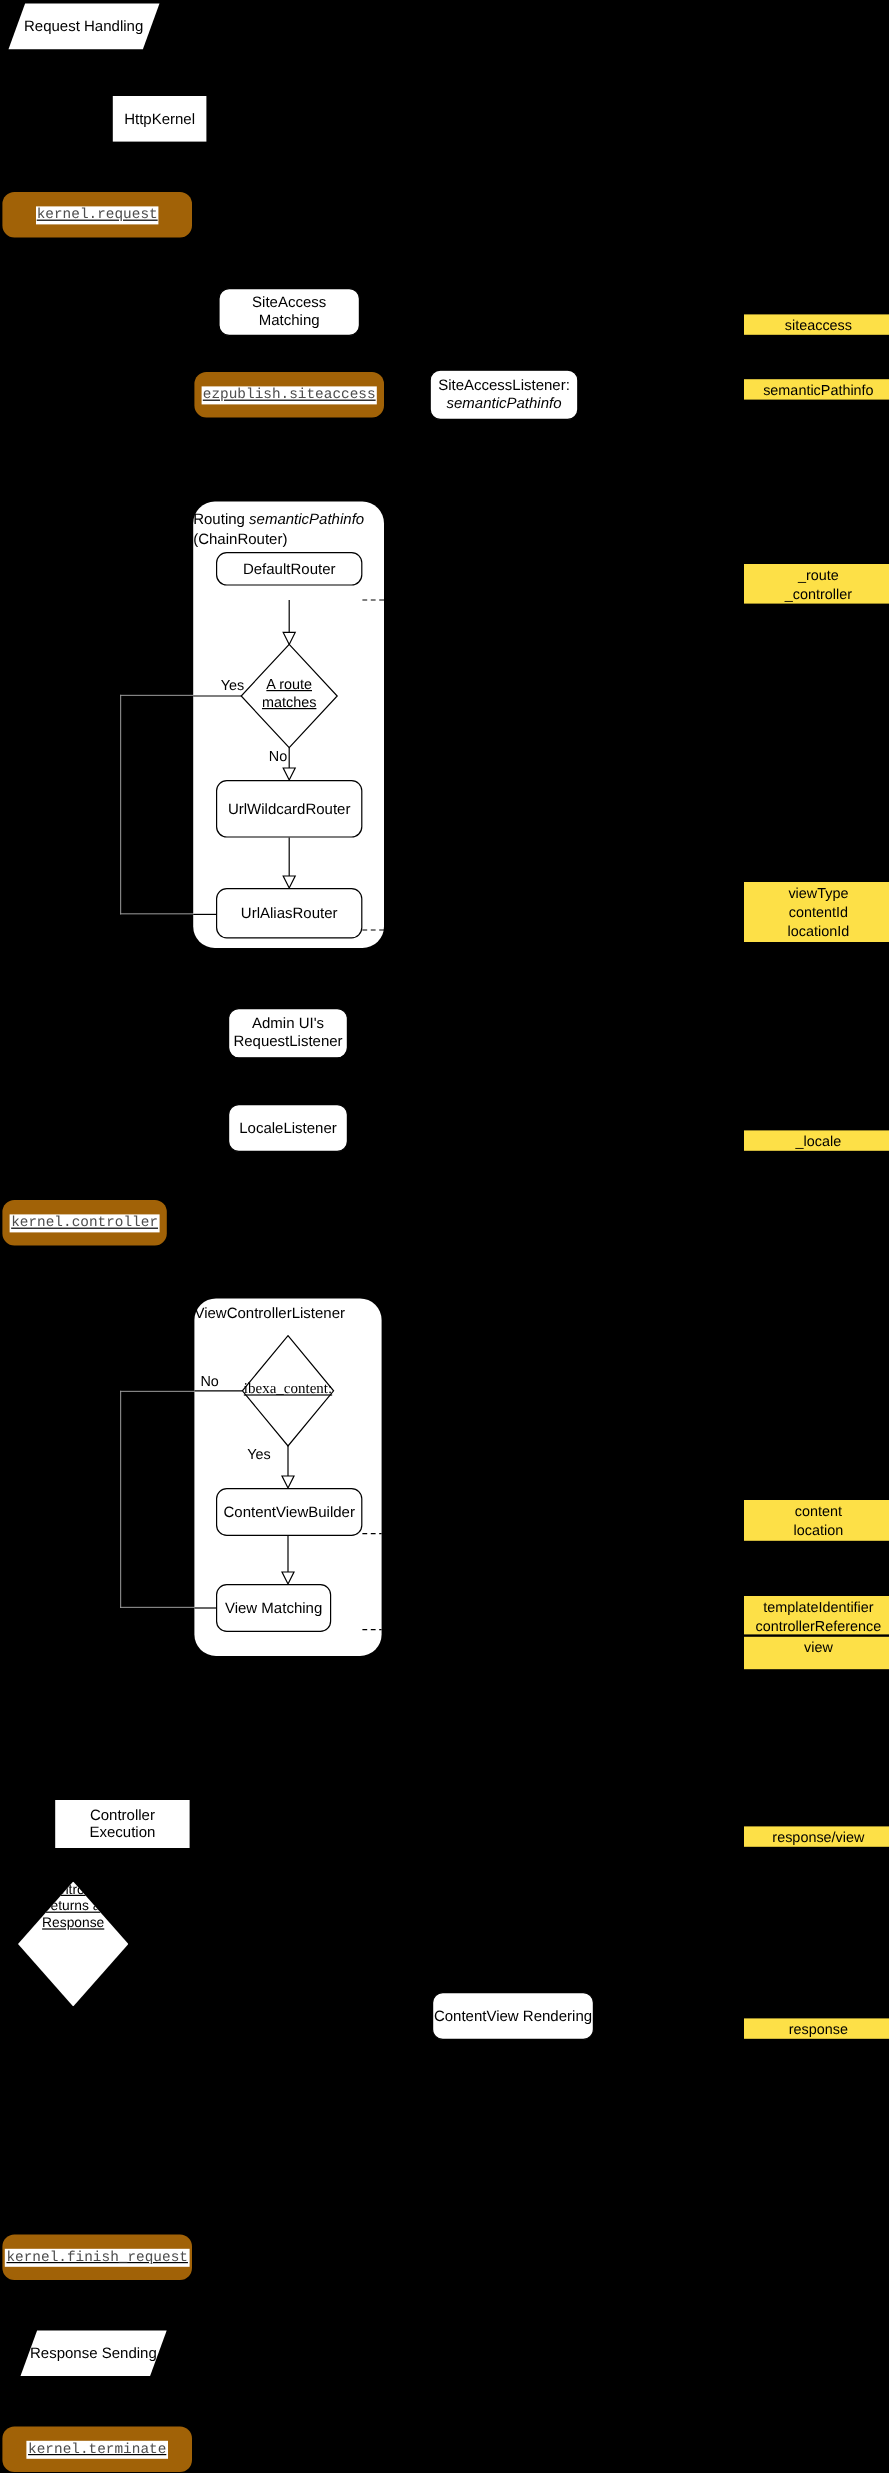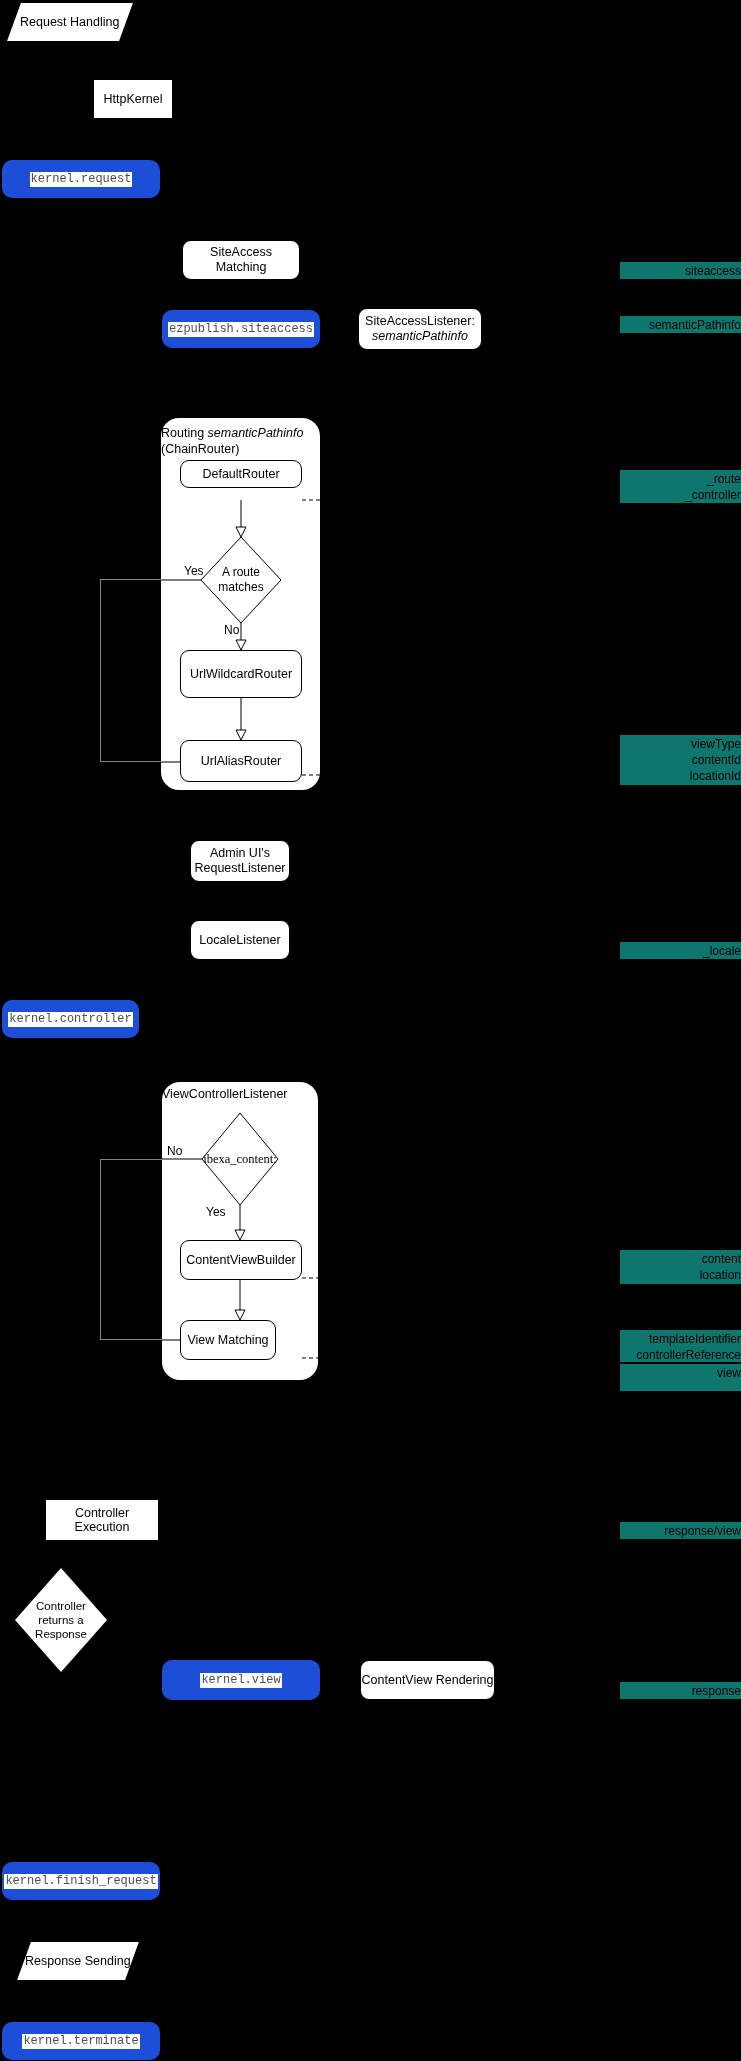--- a/index.html
+++ b/index.html
@@ -6,38 +6,38 @@
   #canvas{position:relative;width:741px;height:2061px;background:#000;overflow:hidden;
           font-family:"Liberation Sans",sans-serif;color:#000;}
   .abs{position:absolute;box-sizing:border-box;}
   
   .wbox{background:#fff;border:1px solid #000;border-radius:9px;display:flex;align-items:center;
         justify-content:center;text-align:center;font-size:12.5px;line-height:15px;}
   
   .sqbox{background:#fff;display:flex;align-items:center;justify-content:center;text-align:center;
          font-size:12.5px;margin-left:32px;}
   
-  .pill{background:#1d4ed8;border-radius:10px;display:flex;align-items:center;justify-content:center;
-        text-align:center;flex-direction:column;}
+  .pill{background:#a16207;border-radius:10px;display:flex;align-items:center;justify-content:center;
+        text-align:center;flex-direction:column;text-decoration:underline;}
   .pill .mono{font-family:"Liberation Mono","DejaVu Sans Mono",monospace;font-size:12px;
         color:#4d4d4d;background:#fff;padding:0 1px;line-height:15px;white-space:pre;}
   
   .container{background:#fff;border-radius:18px;}
   .ctitle{font-size:12.5px;line-height:16px;}
   
-  .bar{background:#0f766e;font-size:12px;line-height:16px;padding:1px 0 0 3px;text-align:right;}
+  .bar{background:#fde047;font-size:12px;line-height:16px;padding:1px 0 0 3px;text-align:center;}
   
   .para{background:#fff;transform:skewX(-20deg);display:flex;align-items:center;justify-content:center;}
   .para > span{transform:skewX(20deg);font-size:12.5px;}
   
   .flowlbl{font-size:12px;line-height:13px;}
   
   .faint{background:#9a9a9a;opacity:.85;}
-  .dtext{display:flex;align-items:center;justify-content:center;text-align:center;
-         font-size:12px;line-height:15px;}
+  .dtext{display:flex;justify-content:center;text-align:center;
+         font-size:12px;line-height:15px;text-decoration:underline;}
   svg{position:absolute;overflow:visible;}
 </style>
 </head>
 <body>
 
 <div id="canvas">
 
   <div class="abs faint" style="left:100px;top:579px;width:62px;height:1px"></div>
   <div class="abs faint" style="left:100px;top:579px;width:1px;height:183px"></div>
   <div class="abs faint" style="left:100px;top:761px;width:62px;height:1px"></div>
@@ -188,23 +188,20 @@
 
   <div class="abs dtext" style="left:15px;top:1568px;width:92px;height:104px;background:#fff;
        clip-path:polygon(50% 0,100% 50%,50% 100%,0 50%);font-size:11.5px;line-height:14px">
     <span>
       <span>Controller</span><br>
       <span>returns a</span><br>
       <span>Response</span>
     </span>
   </div>
 
-  <div class="abs pill" style="left:162px;top:1660px;width:158px;height:40px">
-    <span class="mono">kernel.view</span>
-  </div>
   <div class="abs wbox" style="left:360px;top:1660px;width:135px;height:40px">
     <span>ContentView Rendering</span>
   </div>
   <div class="abs bar" style="left:620px;top:1682px;width:121px;height:17px">
     <span>response</span>
   </div>
 
 
   <div class="abs pill" style="left:2px;top:1862px;width:158px;height:38px">
     <span class="mono">kernel.finish_request</span>

